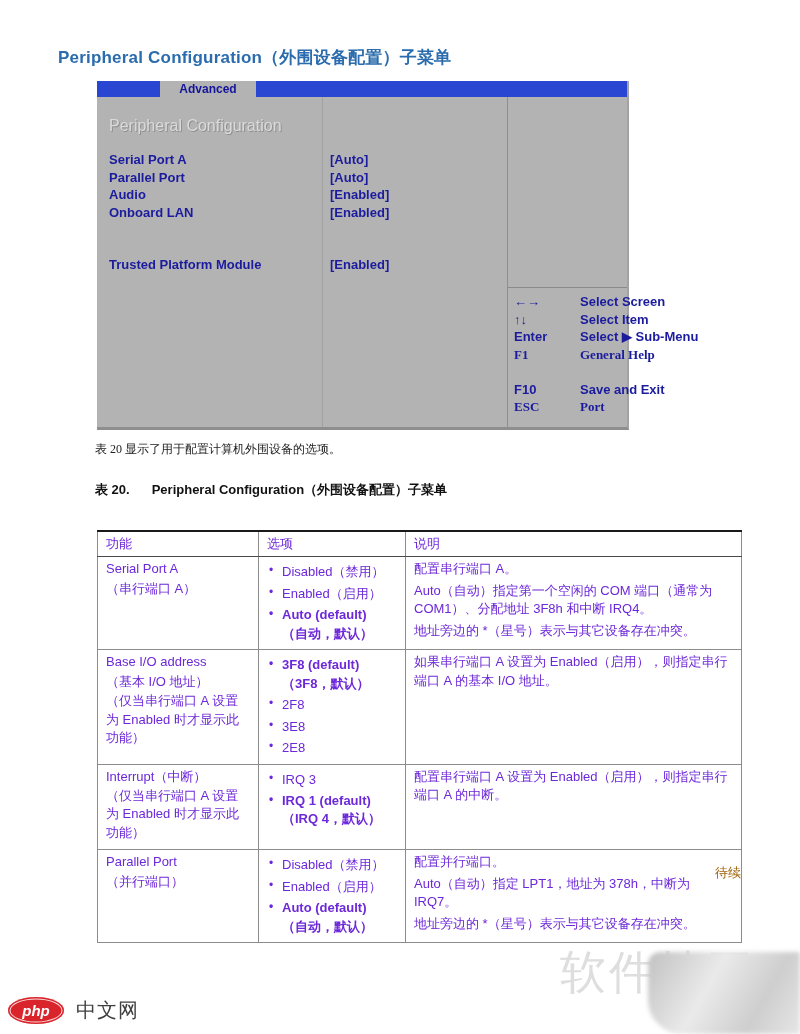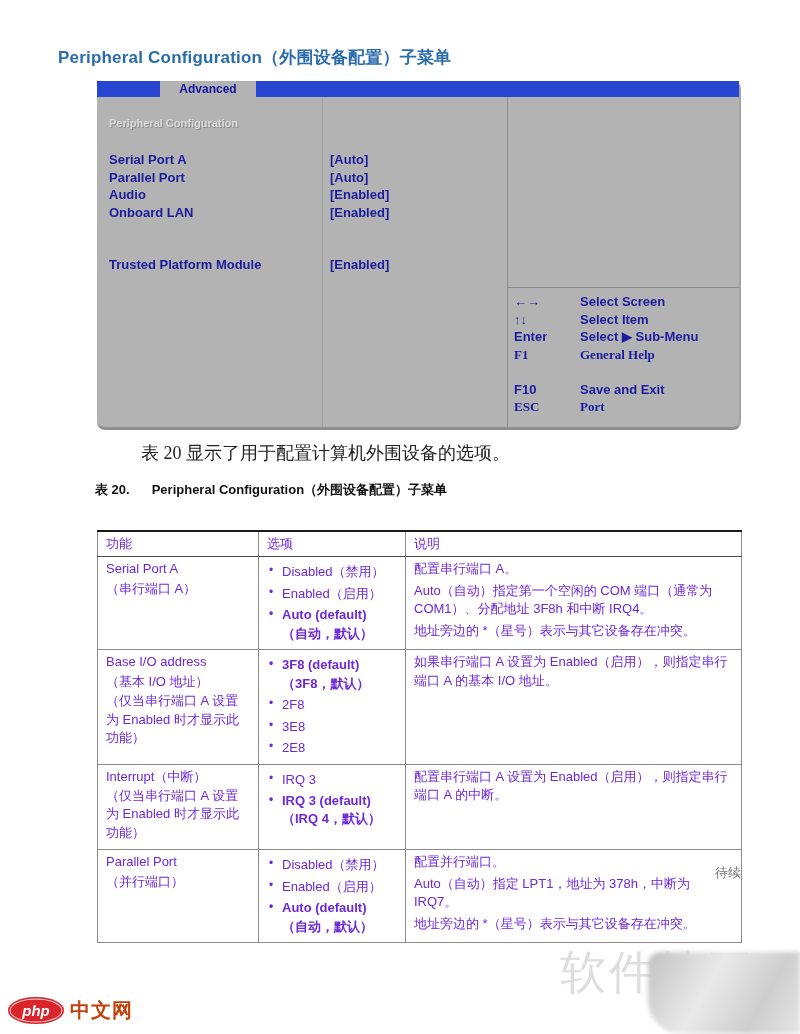--- a/index.html
+++ b/index.html
@@ -5,73 +5,73 @@
   * { margin:0; padding:0; box-sizing:border-box; }
   html,body { background:#ffffff; }
   .page { position:relative; width:800px; height:1034px; background:#fff; overflow:hidden;
           font-family:"Liberation Sans", sans-serif; }
 
   
   .page-title { position:absolute; left:58px; top:46px; font-size:17px; font-weight:bold;
                 color:#2a6cad; letter-spacing:0.2px; }
 
   
-  .bios { position:absolute; left:97px; top:81px; width:644px; height:349px; background:#b3b3b3;
-          border-bottom:3px solid #8e8e8e; border-right:2px solid #a3a3a3;border-radius:8px; }
+  .bios { position:absolute; left:97px; top:81px; width:532px; height:349px; background:#b3b3b3;
+          border-bottom:3px solid #8e8e8e; border-right:2px solid #a3a3a3; }
   .bios-topbar { position:absolute; left:0; top:0; width:100%; height:16px; background:#2946d2; }
   .bios-tab { position:absolute; left:63px; top:0; width:96px; height:16px; background:#b3b3b3;
               color:#14149b; font-weight:bold; font-size:12px; text-align:center; line-height:16px; }
-  .bios-title { position:absolute; left:12px; top:36px; font-size:11px; font-weight:bold;
+  .bios-title { position:absolute; left:12px; top:36px; font-size:16px; font-weight:normal;
                 color:#dadada; text-shadow:1px 1px 0 rgba(120,120,120,.6); }
   .bios-item { position:absolute; left:12px; width:395px; font-size:13px; font-weight:bold; color:#1b1b9e; }
   .bios-item .val { position:absolute; left:221px; top:0; }
   .vline-main { position:absolute; left:410px; top:16px; bottom:0; width:1px; background:#8f8f8f; }
   .vline-faint { position:absolute; left:225px; top:16px; bottom:0; width:1px;
                  background:rgba(100,100,100,0.22); }
   .bios-help { position:absolute; left:411px; top:206px; right:0; bottom:0; border-top:1px solid #8a8a8a; }
   .help-row { position:absolute; left:6px; width:222px; font-size:13px; font-weight:bold; color:#1b1b9e; }
   .help-row .act { position:absolute; left:66px; top:0; white-space:nowrap; }
 
   
-  .intro { position:absolute; left:95px; top:441px; font-size:18px; color:#222;
-           font-family:"Liberation Serif", serif;margin-left:46px; }
+  .intro { position:absolute; left:95px; top:441px; font-size:12px; color:#222;
+           font-family:"Liberation Serif", serif; }
   .caption { position:absolute; left:95px; top:481px; font-size:13px; font-weight:bold; color:#111; }
   .caption .cap-title { margin-left:22px; }
 
   
   .tbl { position:absolute; left:97px; top:530px; width:644px; border-collapse:collapse;
          table-layout:fixed; font-size:13px; color:#6d28d9;
          border-top:2px solid #1a1a1a; border-bottom:1px solid #c4b5fd; }
   .tbl th, .tbl td { border:1px solid #8c8c8c; vertical-align:top; text-align:left;
                      padding:3px 8px 6px 8px; line-height:1.42; }
   .tbl th { font-weight:normal; padding:3px 8px; border-bottom:1px solid #4a4a4a; }
   .fl { margin-bottom:1px; }
   .opt { position:relative; padding-left:15px; margin-top:3px; }
   .opt .bullet { position:absolute; left:2px; top:-1px; font-size:12px; }
   .dp { margin-bottom:3px; }
   .b { font-weight:bold; }
 
   .continued { position:absolute; left:97px; top:864px; width:644px; text-align:right;
-               font-size:13px; color:#737373; font-family:"Liberation Serif", serif; }
+               font-size:13px; color:#a16207; font-family:"Liberation Serif", serif; }
 
   
   .watermark { position:absolute; left:560px; top:942px; font-size:46px; color:#dedede;
                letter-spacing:3px; white-space:nowrap; z-index:1; }
   .blob { position:absolute; left:648px; top:952px; width:152px; height:82px; z-index:2;
           background:linear-gradient(120deg,#c1c1c1 0%,#eaeaea 40%,#cecece 72%,#e6e6e6 100%);
           border-radius:12px 0 0 34px; filter:blur(2px); }
 
   
-  .logo { position:absolute; left:8px; top:997px; display:flex; align-items:center; gap:6px; z-index:3;
+  .logo { position:absolute; left:8px; top:997px; display:flex; align-items:center; gap:12px; z-index:3;
           cursor:pointer; }
   .logo-badge { width:56px; height:27px; background:#d9242b; border-radius:50%;
                 color:#fff; font-style:italic; font-weight:bold; font-size:15px;
                 display:flex; align-items:center; justify-content:center;
                 box-shadow:inset 0 0 0 1.5px #d9242b, inset 0 0 0 2.5px rgba(255,255,255,.85); }
-  .logo-text { font-size:20px; font-weight:bold; color:#c2410c; letter-spacing:1px; }
+  .logo-text { font-size:20px; font-weight:normal; color:#404040; letter-spacing:1px; }
 </style>
 </head>
 <body>
 
 <div class="page">
 
   <div class="page-title">Peripheral Configuration（外围设备配置）子菜单</div>
 
   <div class="bios">
     <div class="bios-topbar">
@@ -182,21 +182,21 @@
             <div class="dp">如果串行端口 A 设置为 Enabled（启用），则指定串行端口 A 的基本 I/O 地址。</div>
           </td>
         </tr>
         <tr>
           <td>
             <div class="fl">Interrupt（中断）</div>
             <div class="fl">（仅当串行端口 A 设置为 Enabled 时才显示此功能）</div>
           </td>
           <td>
             <div class="opt"><div class="bullet" style="position: absolute;">•</div><span>IRQ 3</span></div>
-            <div class="opt b"><div class="bullet" style="position: absolute;">•</div><span>IRQ 3 (default)</span><div class="sub">（IRQ 4，默认）</div></div>
+            <div class="opt b"><div class="bullet" style="position: absolute;">•</div><span>IRQ 1 (default)</span><div class="sub">（IRQ 4，默认）</div></div>
           </td>
           <td>
             <div class="dp">配置串行端口 A 设置为 Enabled（启用），则指定串行端口 A 的中断。</div>
           </td>
         </tr>
         <tr>
           <td>
             <div class="fl">Parallel Port</div>
             <div class="fl">（并行端口）</div>
           </td>

